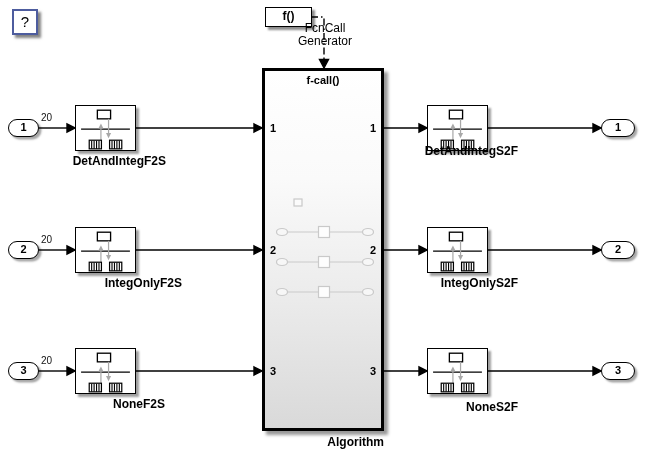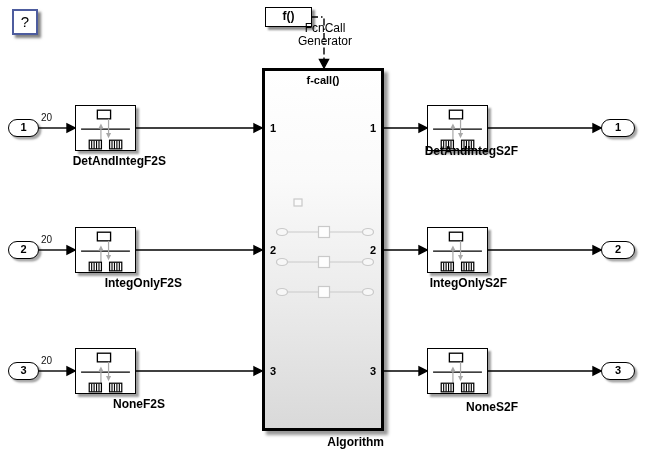--- a/index.html
+++ b/index.html
@@ -245,21 +245,21 @@
       <line x1="17.8" y1="34" x2="17.8" y2="42" stroke="#000" stroke-width="1.1"></line>
       <line x1="20.2" y1="34" x2="20.2" y2="42" stroke="#000" stroke-width="1.1"></line>
       <line x1="22.6" y1="34" x2="22.6" y2="42" stroke="#000" stroke-width="1.1"></line>
     <rect x="33" y="33.5" width="12" height="8.5" fill="#fff" stroke="#000" stroke-width="1.2"></rect>
     <line x1="35.4" y1="34" x2="35.4" y2="42" stroke="#000" stroke-width="1.1"></line>
       <line x1="37.8" y1="34" x2="37.8" y2="42" stroke="#000" stroke-width="1.1"></line>
       <line x1="40.2" y1="34" x2="40.2" y2="42" stroke="#000" stroke-width="1.1"></line>
       <line x1="42.6" y1="34" x2="42.6" y2="42" stroke="#000" stroke-width="1.1"></line>
   </svg>
 </div>
-<div class="blk-label" style="left:386px;top:276px">IntegOnlyS2F</div>
+<div class="blk-label" style="left:397px;top:276px">IntegOnlyS2F</div>
 <div class="port-oval out" style="left:601px;top:241px">2</div>
 
 <div class="port-oval" style="left:8px;top:362px">3</div>
 <div class="sig-width" style="left:41px;top:355px">20</div>
 <div class="simblock transfer" style="top:348px">
   <svg viewBox="0 0 58 43" xmlns="http://www.w3.org/2000/svg">
     <rect x="21" y="4" width="13" height="8.5" fill="#fff" stroke="#000" stroke-width="1.3"></rect>
     <line x1="5" y1="22.5" x2="53" y2="22.5" stroke="#000" stroke-width="1.2"></line>
     <line x1="24.5" y1="33" x2="24.5" y2="20" stroke="#a8a8a8" stroke-width="1.2"></line>
     <polygon points="24.5,17 22,22 27,22" fill="#a8a8a8"></polygon>

